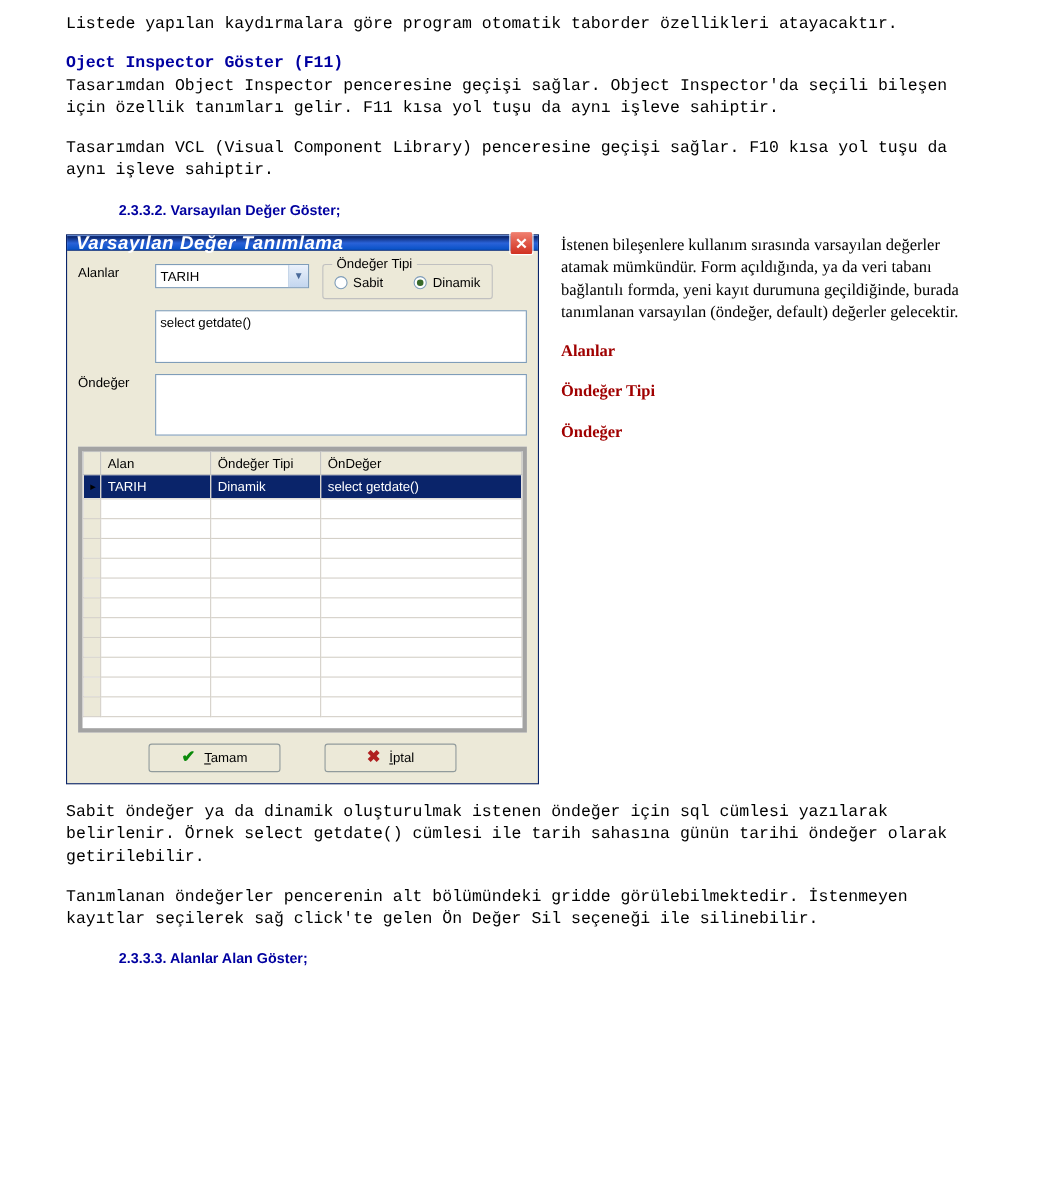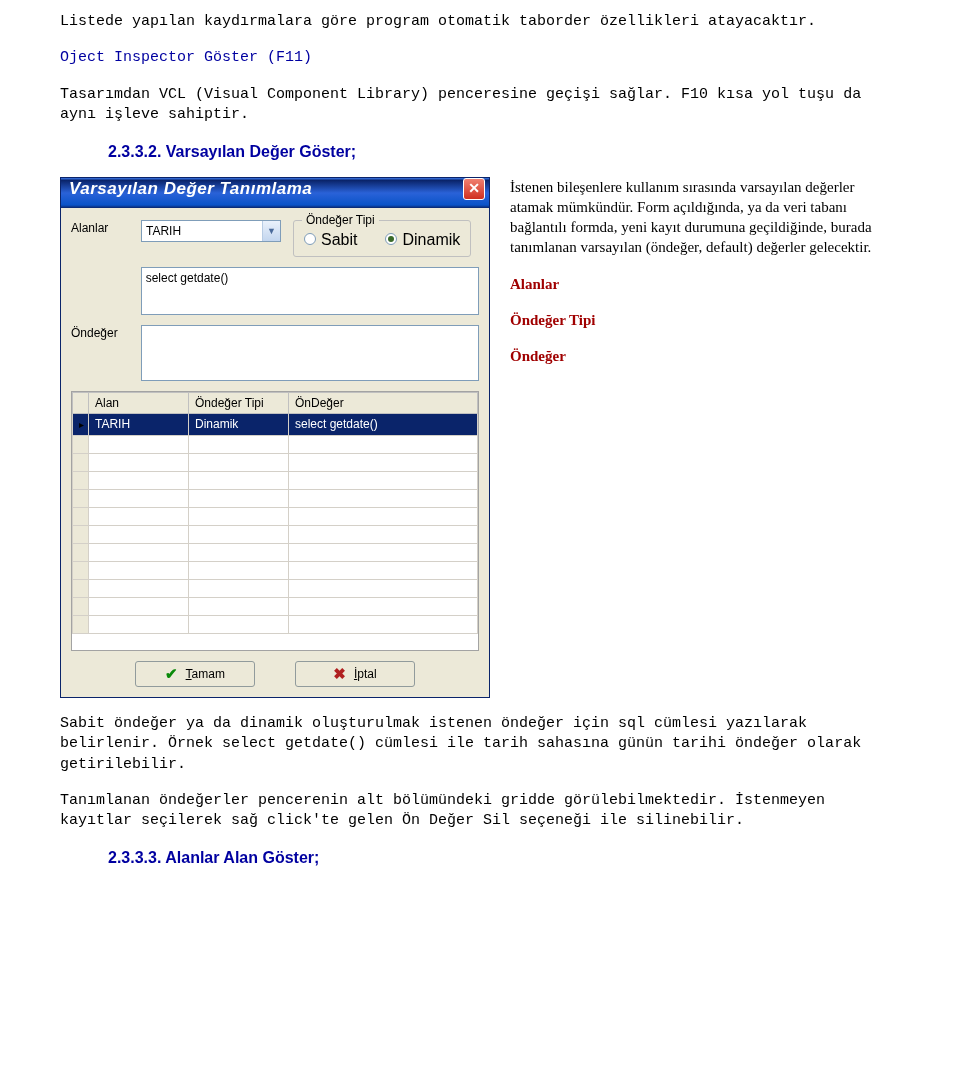--- a/index.html
+++ b/index.html
@@ -7,48 +7,49 @@
     font-family: "Courier New", monospace;
     font-size: 15px;
     background: #fff;
     width: 960px;
     margin: 0 auto;
     padding: 12px 60px 30px 60px;
     color: #000;
     line-height: 1.35;
   }
   .para { margin-bottom: 16px; }
-  .blue-bold { color: #0000a0; font-weight: normal; }
+  .blue-bold { color: #0000a0; font-weight: bold; }
   .red-bold { color: #a00000; font-weight: bold; }
   .section-hdr {
     font-family: Verdana, Arial, sans-serif;
     font-weight: bold;
     color: #0000a0;
-    font-size: 16px;
+    font-size: 13px;
     margin: 10px 0 14px 48px;
   }
 
   .two-col { display: flex; gap: 20px; align-items: flex-start; margin-bottom: 16px; }
   .dialog-wrap { flex: 0 0 auto; }
   .right-text { flex: 1 1 auto; font-family: Liberation Serif, serif; }
   .sub-block { margin-bottom: 16px; }
 
   
   .dialog {
     width: 430px;
     border: 1px solid #0a246a;
     background: #ece9d8;
     font-family: Tahoma, Arial, sans-serif;
     font-size: 12px;
   }
   .titlebar {
     background: linear-gradient(#3c78ea, #0a246a 8%, #2a62d8 50%, #0a53c8 90%, #0a246a);
     color: #fff;
-    height: 30px;
+    height: 14px;
     display: flex;
+    align-items: center;
     padding: 0 4px 0 8px;
   }
   .titlebar-text {
     flex: 1;
     font-weight: bold;
     font-size: 17px;
     font-style: italic;
     letter-spacing: 0.5px;
   }
   .close-btn {
@@ -84,39 +85,39 @@
     padding: 8px 10px 6px 10px;
     margin-left: 12px;
     display: flex; gap: 28px;
     position: relative;
   }
   .groupbox-title {
     position: absolute; top: -9px; left: 8px;
     background: #ece9d8;
     padding: 0 4px; font-size: 12px;
   }
-  .radio { display: flex; align-items: center; gap: 5px; font-size: 16px; }
+  .radio { display: flex; align-items: center; gap: 5px; font-size: 12px; }
   .radio-dot {
     width: 12px; height: 12px; border: 1px solid #7f9db9; border-radius: 50%;
     background: #fff; display: inline-block; position: relative;
   }
   .radio-dot.sel::after {
     content: ''; position: absolute; left: 2px; top: 2px;
     width: 6px; height: 6px; border-radius: 50%; background: #3a6a2a;
   }
   .textarea {
     width: 340px; height: 48px;
     border: 1px solid #7f9db9;
     background: #fff;
     font-size: 12px; font-family: Tahoma, Arial, sans-serif;
     padding: 2px 4px; margin-left: 0;
   }
   .grid {
     margin-top: 8px;
-    border: 1px solid #a3a3a3;
+    border: 4px solid #a3a3a3;
     background: #fff;
     height: 260px;
     overflow: hidden;
     position: relative;
   }
   .grid table {
     border-collapse: collapse; width: 100%;
     font-size: 12px; table-layout: fixed;
   }
   .grid th {
@@ -151,20 +152,21 @@
   .ico-cancel { color: #b02020; font-weight: bold; font-size: 15px; }
   .und { text-decoration: underline; }
 </style>
 </head>
 <body>
 
 <div class="para">Listede yapılan kaydırmalara göre program otomatik taborder özellikleri atayacaktır.</div>
 
 <div class="para">
   <div class="blue-bold">Oject Inspector Göster (F11)</div>
+  <div>Tasarımdan Object Inspector penceresine geçişi sağlar. Object Inspector'da seçili bileşen için özellik tanımları gelir. F11 kısa yol tuşu da aynı işleve sahiptir.</div>
 </div>
 
 <div class="para">
   <div>Tasarımdan VCL (Visual Component Library) penceresine geçişi sağlar. F10 kısa yol tuşu da aynı işleve sahiptir.</div>
 </div>
 
 <div class="section-hdr">2.3.3.2. Varsayılan Değer Göster;</div>
 
 <div class="two-col">
   <div class="dialog-wrap">

